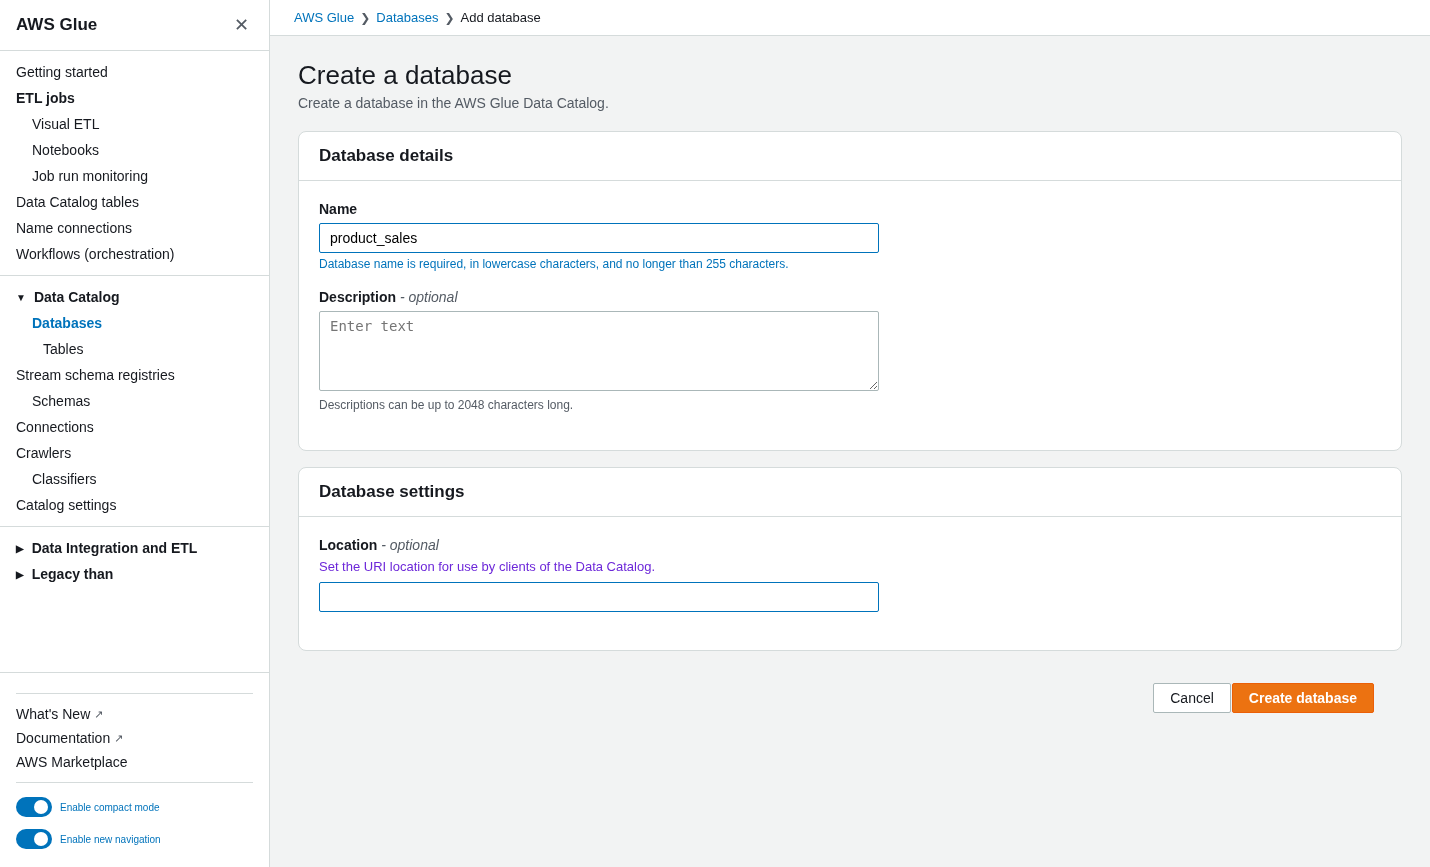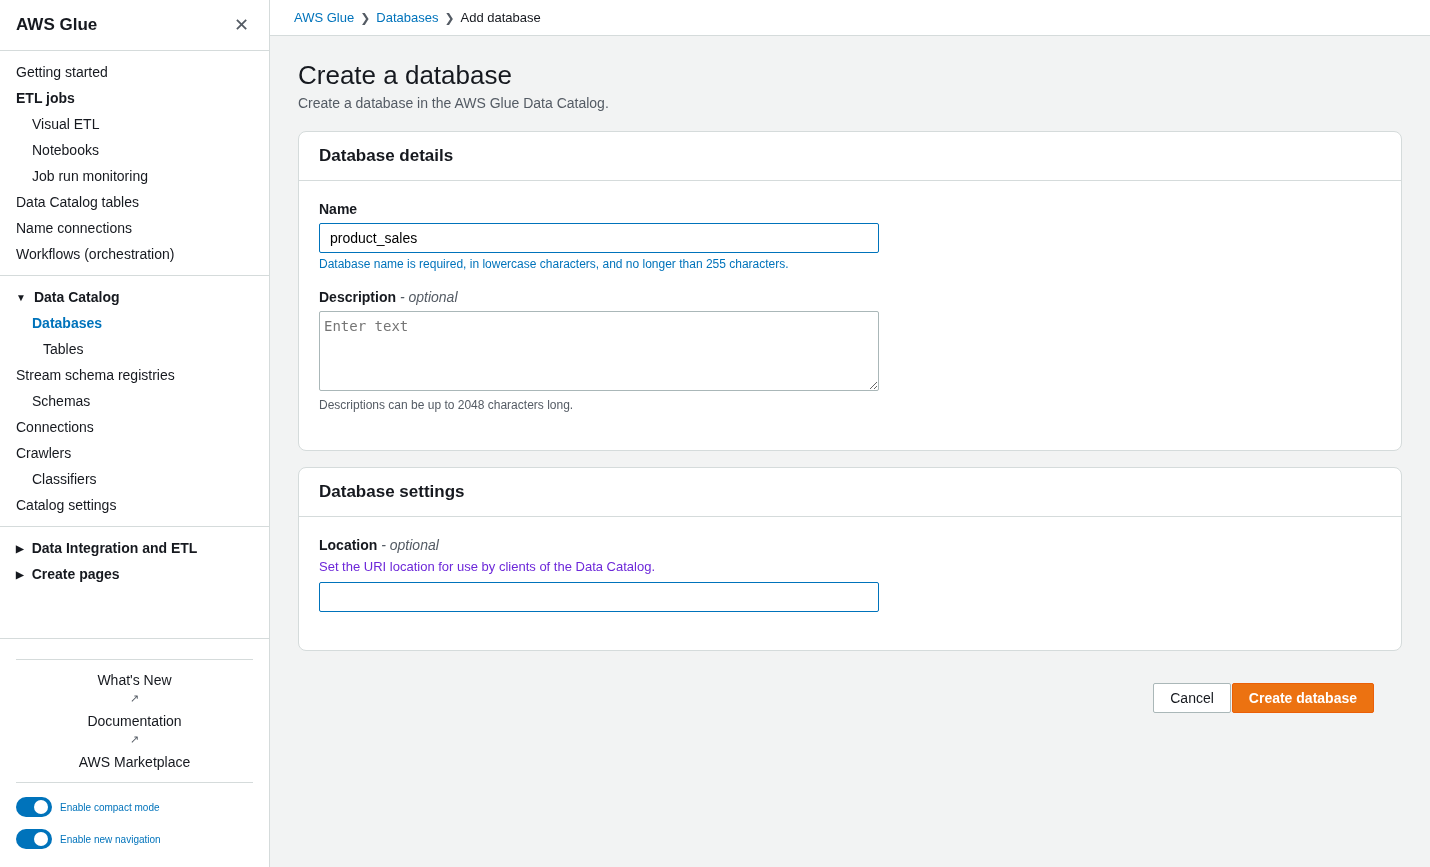--- a/index.html
+++ b/index.html
@@ -88,21 +88,20 @@
     }
 
     .footer-link {
       display: flex;
       align-items: center;
       gap: 4px;
       color: #16191f;
       font-size: 14px;
       cursor: pointer;
       padding: 4px 0;
-      flex-direction: column;
     }
 
     .footer-link .ext-icon {
       font-size: 11px;
       color: #545b64;
     }
 
     .toggle-row {
       display: flex;
       align-items: center;
@@ -236,21 +235,21 @@
       border: 1px solid #0073bb;
       border-radius: 2px;
       font-size: 14px;
       outline: none;
       background: #fff;
     }
 
     .form-textarea {
       width: 100%;
       max-width: 560px;
-      padding: 6px 4px;
+      padding: 6px 10px;
       border: 1px solid #aab7b8;
       border-radius: 2px;
       font-size: 14px;
       min-height: 80px;
       resize: vertical;
       outline: none;
       color: #aab7b8;
       font-style: normal;
     }
 
@@ -369,21 +368,21 @@
     </div>
     <hr class="nav-divider">
 
     <div class="nav-item nav-section-toggle" style="font-weight:700;">
       <span class="toggle-arrow" style="font-size:10px;">▶</span>
       <span>Data Integration and ETL</span>
     </div>
 
     <div class="nav-item nav-section-toggle" style="font-weight:700;">
       <span class="toggle-arrow" style="font-size:10px;">▶</span>
-      <span>Create pages</span>
+      <span>Legacy than</span>
     </div>
   </nav>
 
   <div class="sidebar-footer">
     <hr class="nav-divider">
     <div class="footer-link">
       <span>What's New</span>
       <span class="ext-icon">↗</span>
     </div>
     <div class="footer-link">

